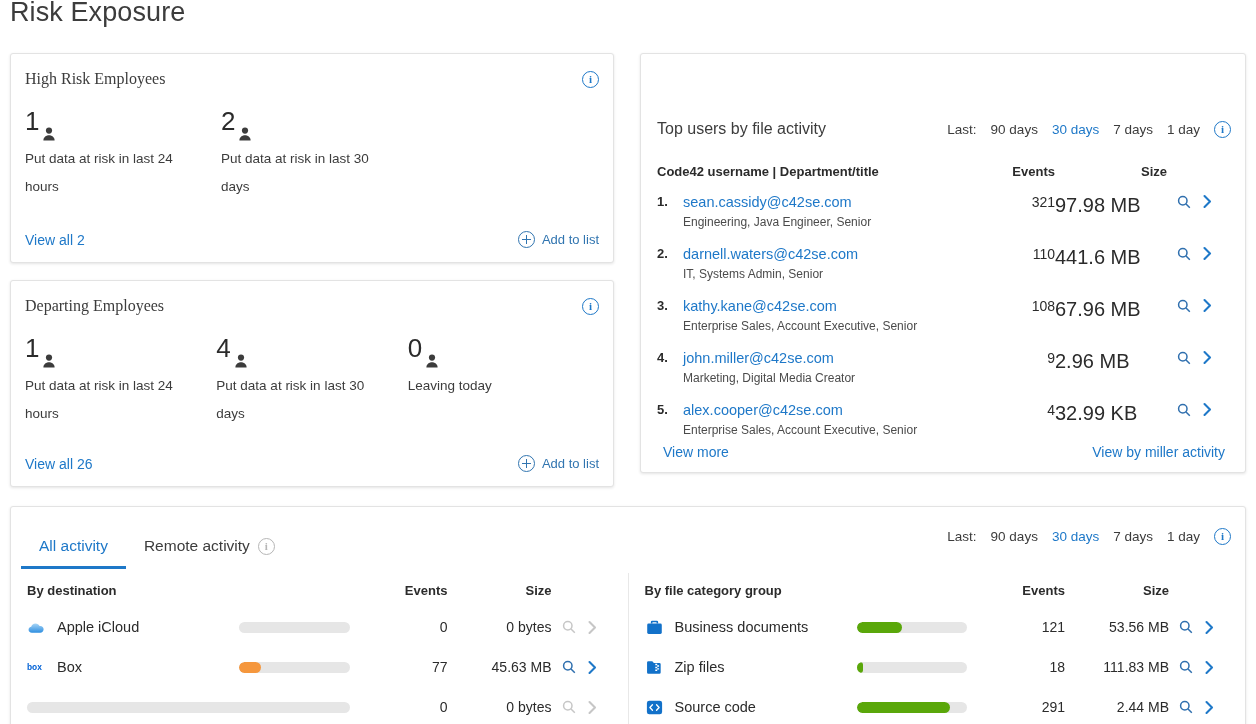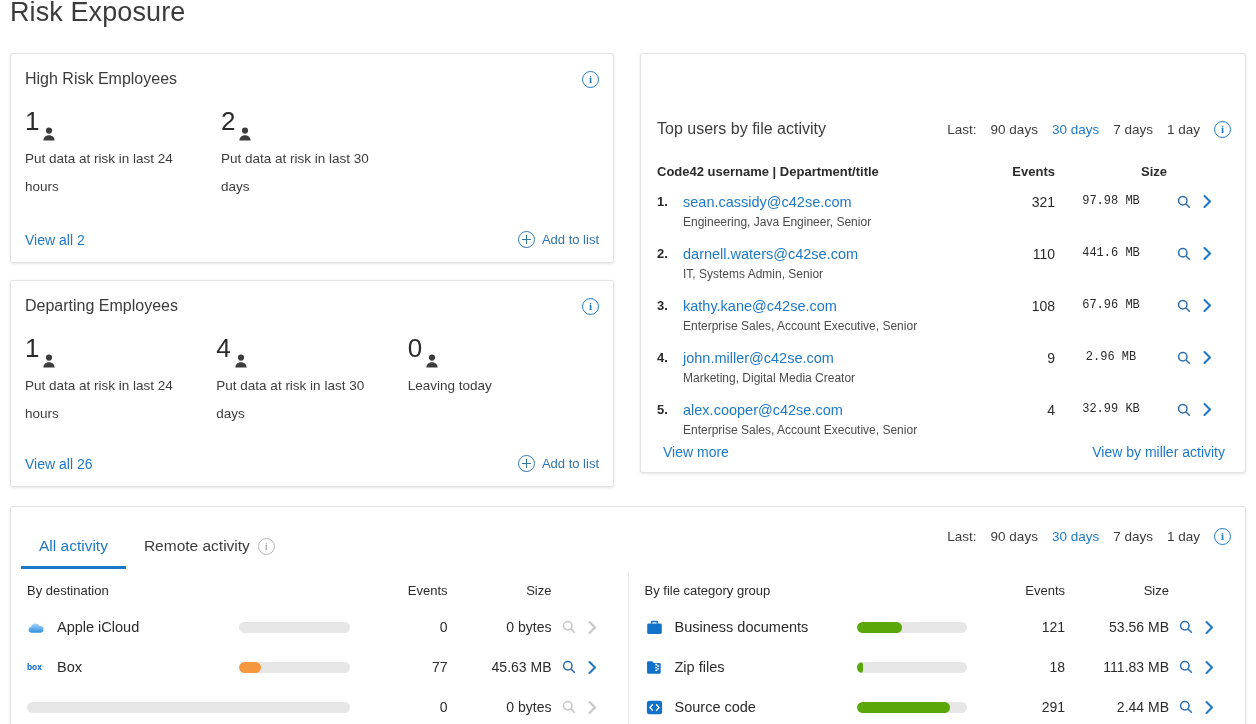--- a/index.html
+++ b/index.html
@@ -26,21 +26,21 @@
     border: 1px solid #e3e3e3;
     border-radius: 3px;
     box-shadow: 0 1px 3px rgba(0,0,0,.11);
   }
   #card-high-risk   { left: 10px;  top: 53px;  width: 604px; height: 210px; }
   #card-departing   { left: 10px;  top: 280px; width: 604px; height: 207px; }
   #card-top-users   { left: 640px; top: 53px;  width: 606px; height: 420px; }
   #panel-activity   { left: 10px;  top: 506px; width: 1236px; height: 230px; }
 
   .card-title {
-    font-size: 16px; color: #3c3c3c; font-weight: 400;
+    font-size: 16px; color: #3c3c3c; font-weight: 400; font-family: Liberation Serif, serif;
   }
 
   
   .info-icon {
     width: 17px; height: 17px; border-radius: 50%;
     border: 1.4px solid #1e78c8; color: #1e78c8;
     font-size: 11px; font-weight: 700; line-height: 14px;
     text-align: center; font-family: "Liberation Serif", serif;
     display: inline-block; cursor: pointer; flex: none;
   }
@@ -102,21 +102,21 @@
   .tu-col-size  { width: 120px; text-align: right; padding-right: 8px; }
   .tu-col-icons { width: 56px; }
 
   .tu-list { position: absolute; left: 16px; right: 14px; top: 138px; }
   .tu-row { display: flex; align-items: flex-start; height: 52px; }
   .tu-rank { width: 26px; font-size: 13px; font-weight: 700; color: #2b2b2b; padding-top: 2px; }
   .tu-name-wrap { flex: 1; }
   .tu-email { color: #1e78c8; font-size: 14.5px; cursor: pointer; line-height: 20px; }
   .tu-dept { color: #4b4b4b; font-size: 12px; line-height: 21px; }
   .tu-events { width: 96px; text-align: right; font-size: 14px; color: #2b2b2b; padding-top: 2px; }
-  .tu-size { width: 120px; text-align: center; font-size: 12px; color: #2b2b2b; padding-top: 2px; padding-right: 8px; font-family: Liberation Mono, monospace; }
+  .tu-size { width: 120px; text-align: left; font-size: 20px; color: #2b2b2b; padding-top: 2px; padding-right: 8px; }
   .tu-icons { width: 56px; display: flex; align-items: center; gap: 11px; padding-top: 2px; padding-left: 2px; }
 
   .tu-foot {
     position: absolute; left: 22px; right: 20px; bottom: 12px;
     display: flex; justify-content: space-between; align-items: center;
   }
 
   
   .mag, .chev { cursor: pointer; flex: none; }
   .dim { opacity: .38; }
@@ -130,21 +130,21 @@
   .tab.active { color: #1e78c8; border-bottom-color: #1e78c8; }
   .panel-range {
     position: absolute; right: 14px; top: 21px;
     display: flex; align-items: center; gap: 14px;
   }
 
   .tables { position: absolute; left: 0; right: 0; top: 66px; bottom: 0; display: flex; }
   .tbl { flex: 1; padding: 0 16px; position: relative; }
   .tbl.right { border-left: 1px solid #e8e8e8; }
   .tbl-head {
-    display: flex; align-items: center; font-size: 13px; font-weight: 400; color: #2b2b2b;
+    display: flex; align-items: center; font-size: 13px; font-weight: 700; color: #2b2b2b;
     height: 34px;
   }
   .th-name { width: 212px; }
   .th-bar { flex: 1; }
   .th-events { width: 84px; text-align: right; }
   .th-size { width: 110px; text-align: right; padding-right: 6px; }
   .th-icons { width: 54px; }
 
   .tbl-row { display: flex; align-items: center; height: 40px; }
   .cell-name { width: 212px; display: flex; align-items: center; gap: 11px; font-size: 14.5px; color: #2b2b2b; }

